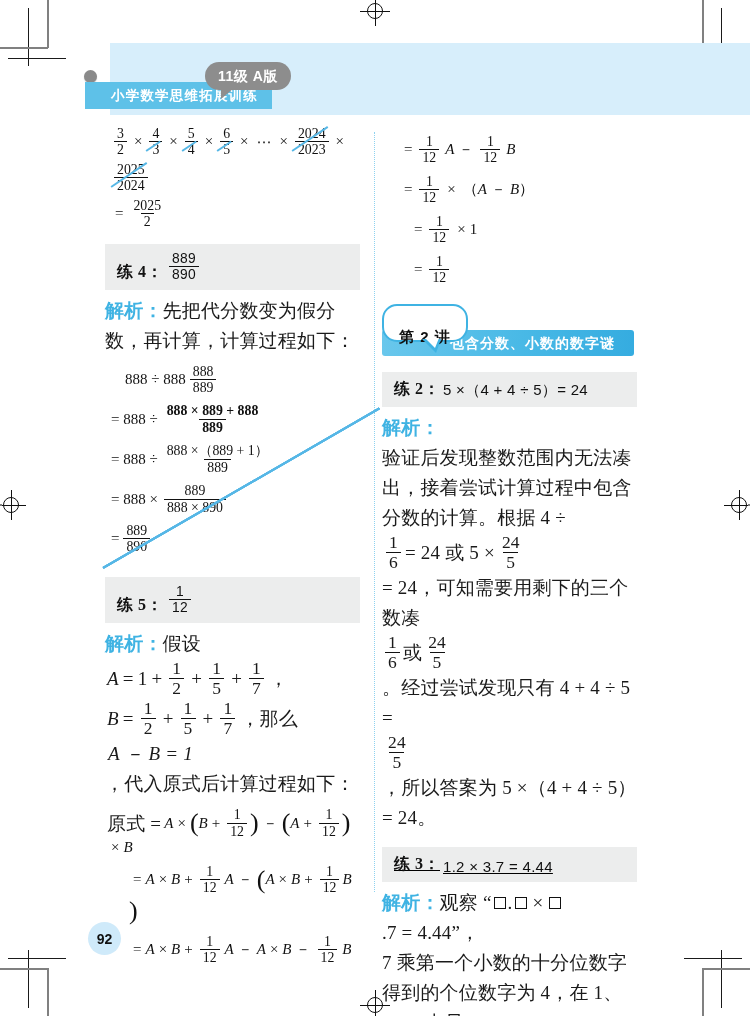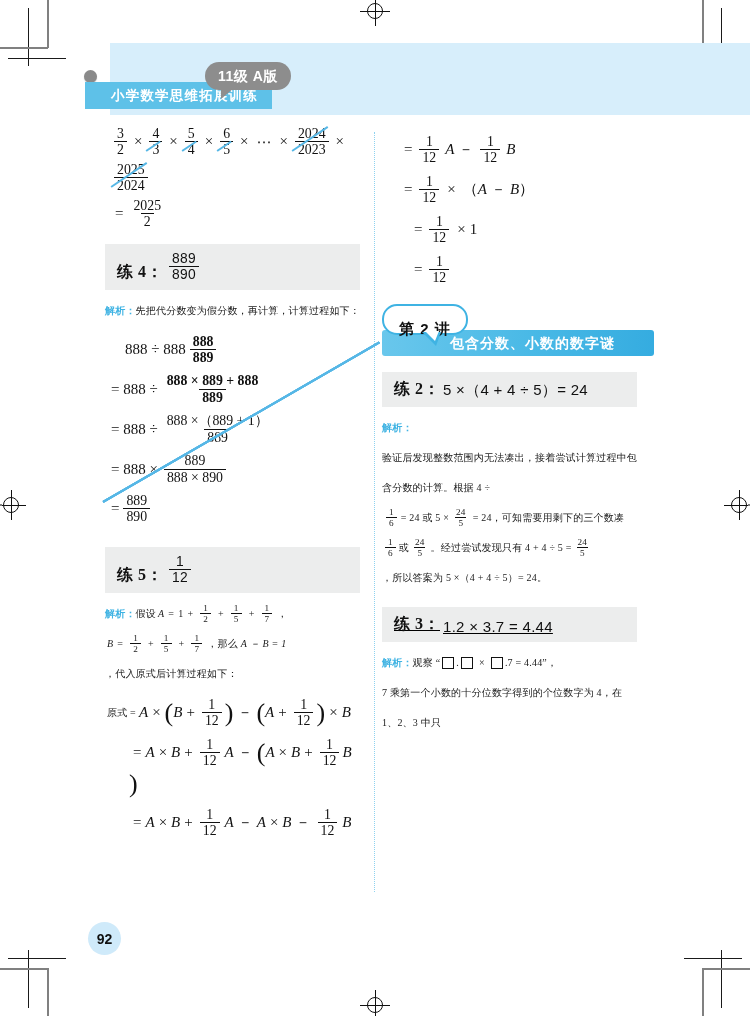--- a/index.html
+++ b/index.html
@@ -73,21 +73,21 @@
   .col-right { left:382px; }
   .divider {
     position:absolute; left:374px; top:132px;
     width:0; height:760px;
     border-left:1.4px dotted #8fd2ef;
   }
 
   
   .cn {
     font-family:"Liberation Serif","DejaVu Serif",serif;
-    font-size:10px; color:#1a1a1a; line-height:30px;
+    font-size:19px; color:#1a1a1a; line-height:30px;
     letter-spacing:.2px;
   }
   .label-jiexi { color:#3fb3e3; font-weight:bold; }
 
   
   .ans-bar {
     background:#eceded;
     padding:7px 12px;
     margin:14px 0 6px 0;
     display:flex; align-items:flex-end;
@@ -136,33 +136,33 @@
     width:125%; height:1.5px; background:#56b7e6;
     transform:rotate(-30deg); transform-origin:left center;
   }
 
   
   .lesson {
     position:relative; margin:18px 0 10px 0;
     height:52px;
   }
   .lesson-bar {
-    position:absolute; left:0; bottom:0; width:272px; height:26px;
+    position:absolute; left:0; bottom:0; width:252px; height:26px;
     background:linear-gradient(to right,#69c7ec 0%,#49b9e6 55%,#35ace0 100%);
     border-radius:3px;
   }
   .lesson-bar .lesson-title {
     position:absolute; left:68px; top:0; height:26px; line-height:26px;
     color:#ffffff; font-weight:bold; font-size:14px;
     font-family:"Liberation Sans","DejaVu Sans",sans-serif;
     letter-spacing:1px; white-space:nowrap;
   }
   .lesson-bubble {
     position:absolute; left:0; top:0;
-    height:31px; padding:9px 15px;
+    height:31px; padding:17px 15px;
     background:#ffffff; border:2.4px solid #3fb3e3;
     border-radius:15px;
     color:#111; font-weight:bold; font-size:15px;
     line-height:28px; white-space:nowrap;
     font-family:"Liberation Sans","DejaVu Sans",sans-serif;
     letter-spacing:1px;
     z-index:3;
   }
   .lesson-bubble::after{
     content:""; position:absolute; left:38px; bottom:-13px;
@@ -313,21 +313,21 @@
       </span>
     </div>
 
     <div class="cn para">
       <span class="label-jiexi">解析：</span><span>先把代分数变为假分数，再计算，计算过程如下：</span>
     </div>
 
     <div>
       <div class="math mrow" style="margin-left:20px;">
         <span>888 ÷ 888</span>
-        <span class="frac" style="margin-left:4px;font-weight:bold;">
+        <span class="frac" style="margin-left:4px;">
             <span class="num">888</span>
             <span class="den">889</span>
           </span>
       </div>
       <div class="math mrow" style="margin-left:6px;">
         <span>= 888 ÷</span>
         <span class="frac" style="margin-left:6px;font-weight:bold;">
             <span class="num">888 × 889 + 888</span>
             <span class="den">889</span>
           </span>

